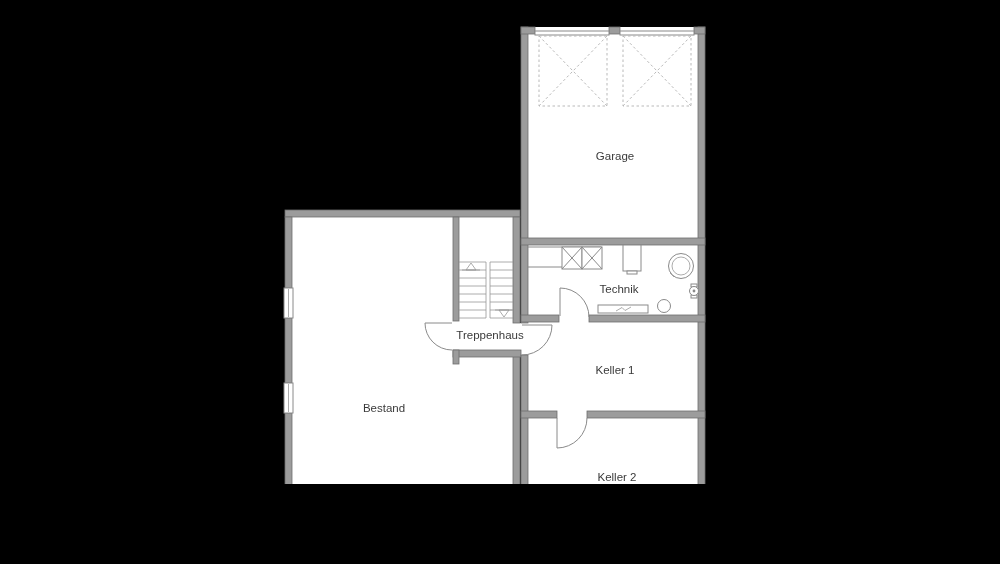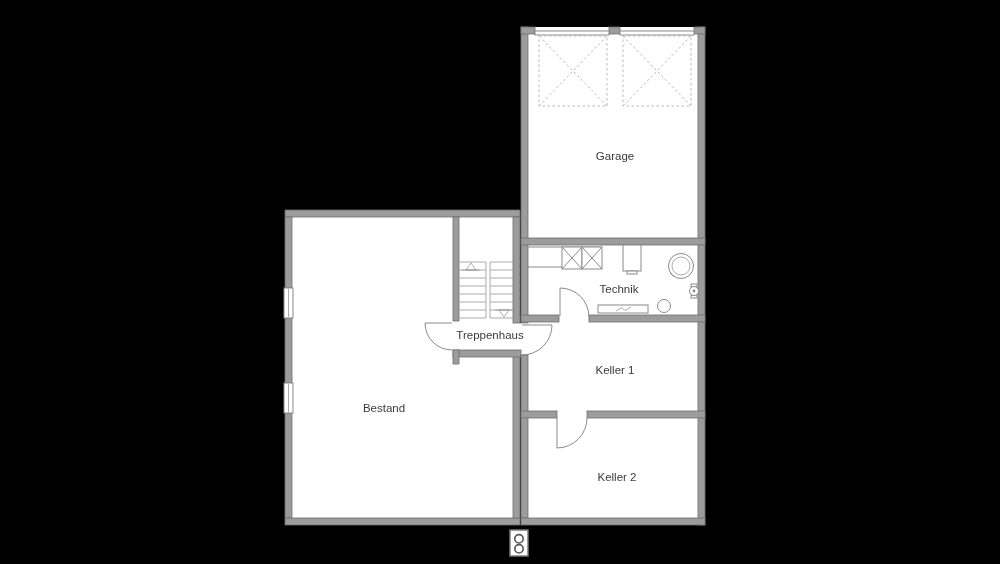--- a/index.html
+++ b/index.html
@@ -1,16 +1,16 @@
 <!DOCTYPE html>
 <html><head>
 <meta charset="utf-8">
 <style>
   html,body{margin:0;padding:0;background:#000;}
-  .stage{position:relative;width:1000px;height:564px;background:#eab308;overflow:hidden;}
+  .stage{position:relative;width:1000px;height:484px;background:#eab308;overflow:hidden;}
   svg{display:block;}
   .wall{fill:#9c9c9c;stroke:#6e6e6e;stroke-width:0.8;}
   .floor{fill:#ffffff;stroke:none;}
   .ln{stroke:#8a8a8a;stroke-width:1;fill:none;}
   .lnthin{stroke:#979797;stroke-width:0.8;fill:none;}
   .fix{stroke:#8a8a8a;stroke-width:1;fill:#ffffff;}
   .dash{stroke:#b9b9b9;stroke-width:1;fill:none;stroke-dasharray:2.5,2.5;}
   .roomlabel{font-family:"Liberation Sans","DejaVu Sans",sans-serif;font-size:11.5px;fill:#3a3a3a;text-anchor:middle;}
 </style>
 </head>

